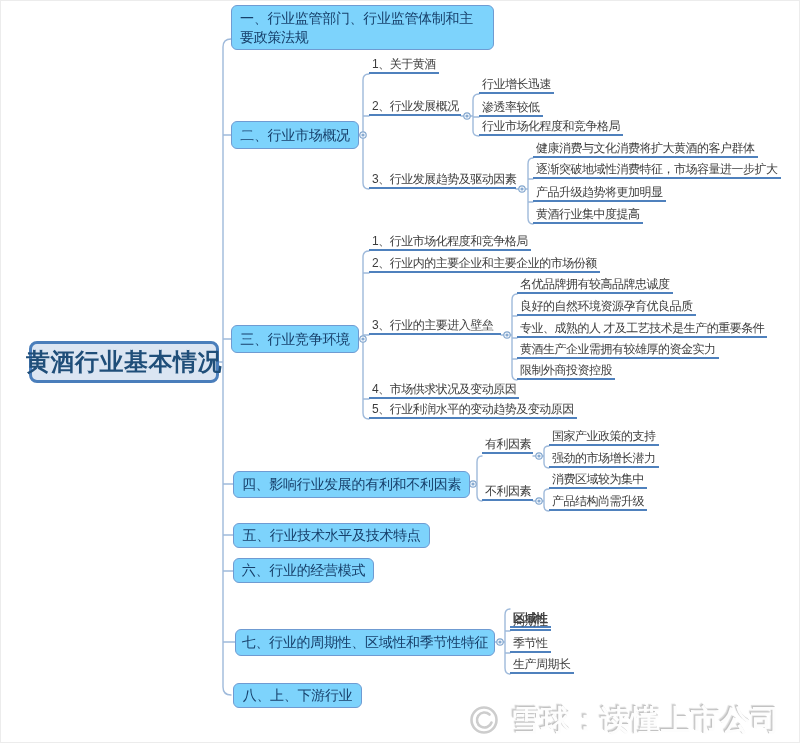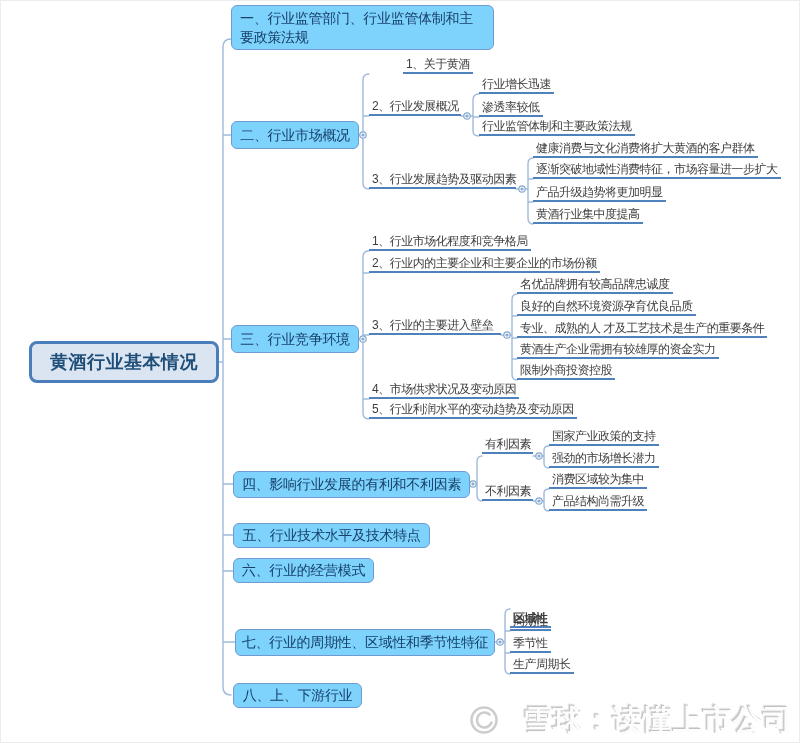--- a/index.html
+++ b/index.html
@@ -13,32 +13,31 @@
     position:absolute;box-sizing:border-box;
     background:#7dd3fc;border:1.5px solid #6f9bd2;border-radius:6px;
     color:#17406b;font-size:14px;letter-spacing:-0.3px;line-height:19px;
     display:flex;align-items:center;justify-content:center;
     white-space:nowrap;padding:2px 8px;
   }
   .node.wrap{white-space:normal;text-align:left;justify-content:flex-start;}
   .root-node{
     position:absolute;box-sizing:border-box;
     background:#dbe5f2;border:3px solid #4a7ebb;border-radius:8px;
-    color:#1f4e79;font-size:18px;font-weight:bold;letter-spacing:0.5px;
+    color:#1f4e79;font-size:24px;font-weight:bold;letter-spacing:0.5px;
     display:flex;align-items:center;justify-content:center;white-space:nowrap;
   }
   .leaf{
     position:absolute;box-sizing:border-box;height:17px;
     font-size:12px;line-height:15px;letter-spacing:-0.5px;color:#3d3d3d;
     padding:0 3px;border-bottom:2px solid #4f81bd;white-space:nowrap;
   }
   .watermark{
     position:absolute;left:468px;top:700px;display:flex;align-items:center;
     user-select:none;
-    gap:12px;
   }
   .watermark-text{
     font-size:29px;font-weight:bold;letter-spacing:1px;margin-left:10px;
     color:#fdfdfd;
     text-shadow:-1px -1px 0 #c2c2c2, -2px -2px 1px #dadada, 1px 1px 0 #ffffff;
   }
 </style>
 </head>
 <body>
 
@@ -101,25 +100,25 @@
 
   <div class="node wrap" style="left:230px;top:4px;width:263px;height:45px;">一、行业监管部门、行业监管体制和主要政策法规</div>
   <div class="node" style="left:230px;top:120px;width:128px;height:28px;">二、行业市场概况</div>
   <div class="node" style="left:230px;top:324px;width:128px;height:28px;">三、行业竞争环境</div>
   <div class="node" style="left:232px;top:470px;width:237px;height:27px;">四、影响行业发展的有利和不利因素</div>
   <div class="node" style="left:232px;top:522px;width:197px;height:25px;">五、行业技术水平及技术特点</div>
   <div class="node" style="left:232px;top:557px;width:141px;height:25px;">六、行业的经营模式</div>
   <div class="node" style="left:234px;top:628px;width:260px;height:27px;">七、行业的周期性、区域性和季节性特征</div>
   <div class="node" style="left:232px;top:682px;width:129px;height:25px;">八、上、下游行业</div>
 
-  <div class="leaf" style="left:368px;top:56px;margin-left:34px;">1、关于黄酒</div>
+  <div class="leaf" style="left:368px;top:56px;">1、关于黄酒</div>
   <div class="leaf" style="left:368px;top:98px;width:92px;">2、行业发展概况</div>
   <div class="leaf" style="left:478px;top:76px;">行业增长迅速</div>
   <div class="leaf" style="left:478px;top:99px;">渗透率较低</div>
-  <div class="leaf" style="left:478px;top:118px;">行业监管体制和主要政策法规</div>
+  <div class="leaf" style="left:478px;top:118px;">行业市场化程度和竞争格局</div>
   <div class="leaf" style="left:368px;top:171px;width:147px;">3、行业发展趋势及驱动因素</div>
   <div class="leaf" style="left:532px;top:140px;">健康消费与文化消费将扩大黄酒的客户群体</div>
   <div class="leaf" style="left:532px;top:161px;">逐渐突破地域性消费特征，市场容量进一步扩大</div>
   <div class="leaf" style="left:532px;top:184px;">产品升级趋势将更加明显</div>
   <div class="leaf" style="left:532px;top:206px;">黄酒行业集中度提高</div>
 
   <div class="leaf" style="left:368px;top:233px;">1、行业市场化程度和竞争格局</div>
   <div class="leaf" style="left:368px;top:255px;">2、行业内的主要企业和主要企业的市场份额</div>
   <div class="leaf" style="left:368px;top:317px;width:132px;">3、行业的主要进入壁垒</div>
   <div class="leaf" style="left:516px;top:276px;">名优品牌拥有较高品牌忠诚度</div>

